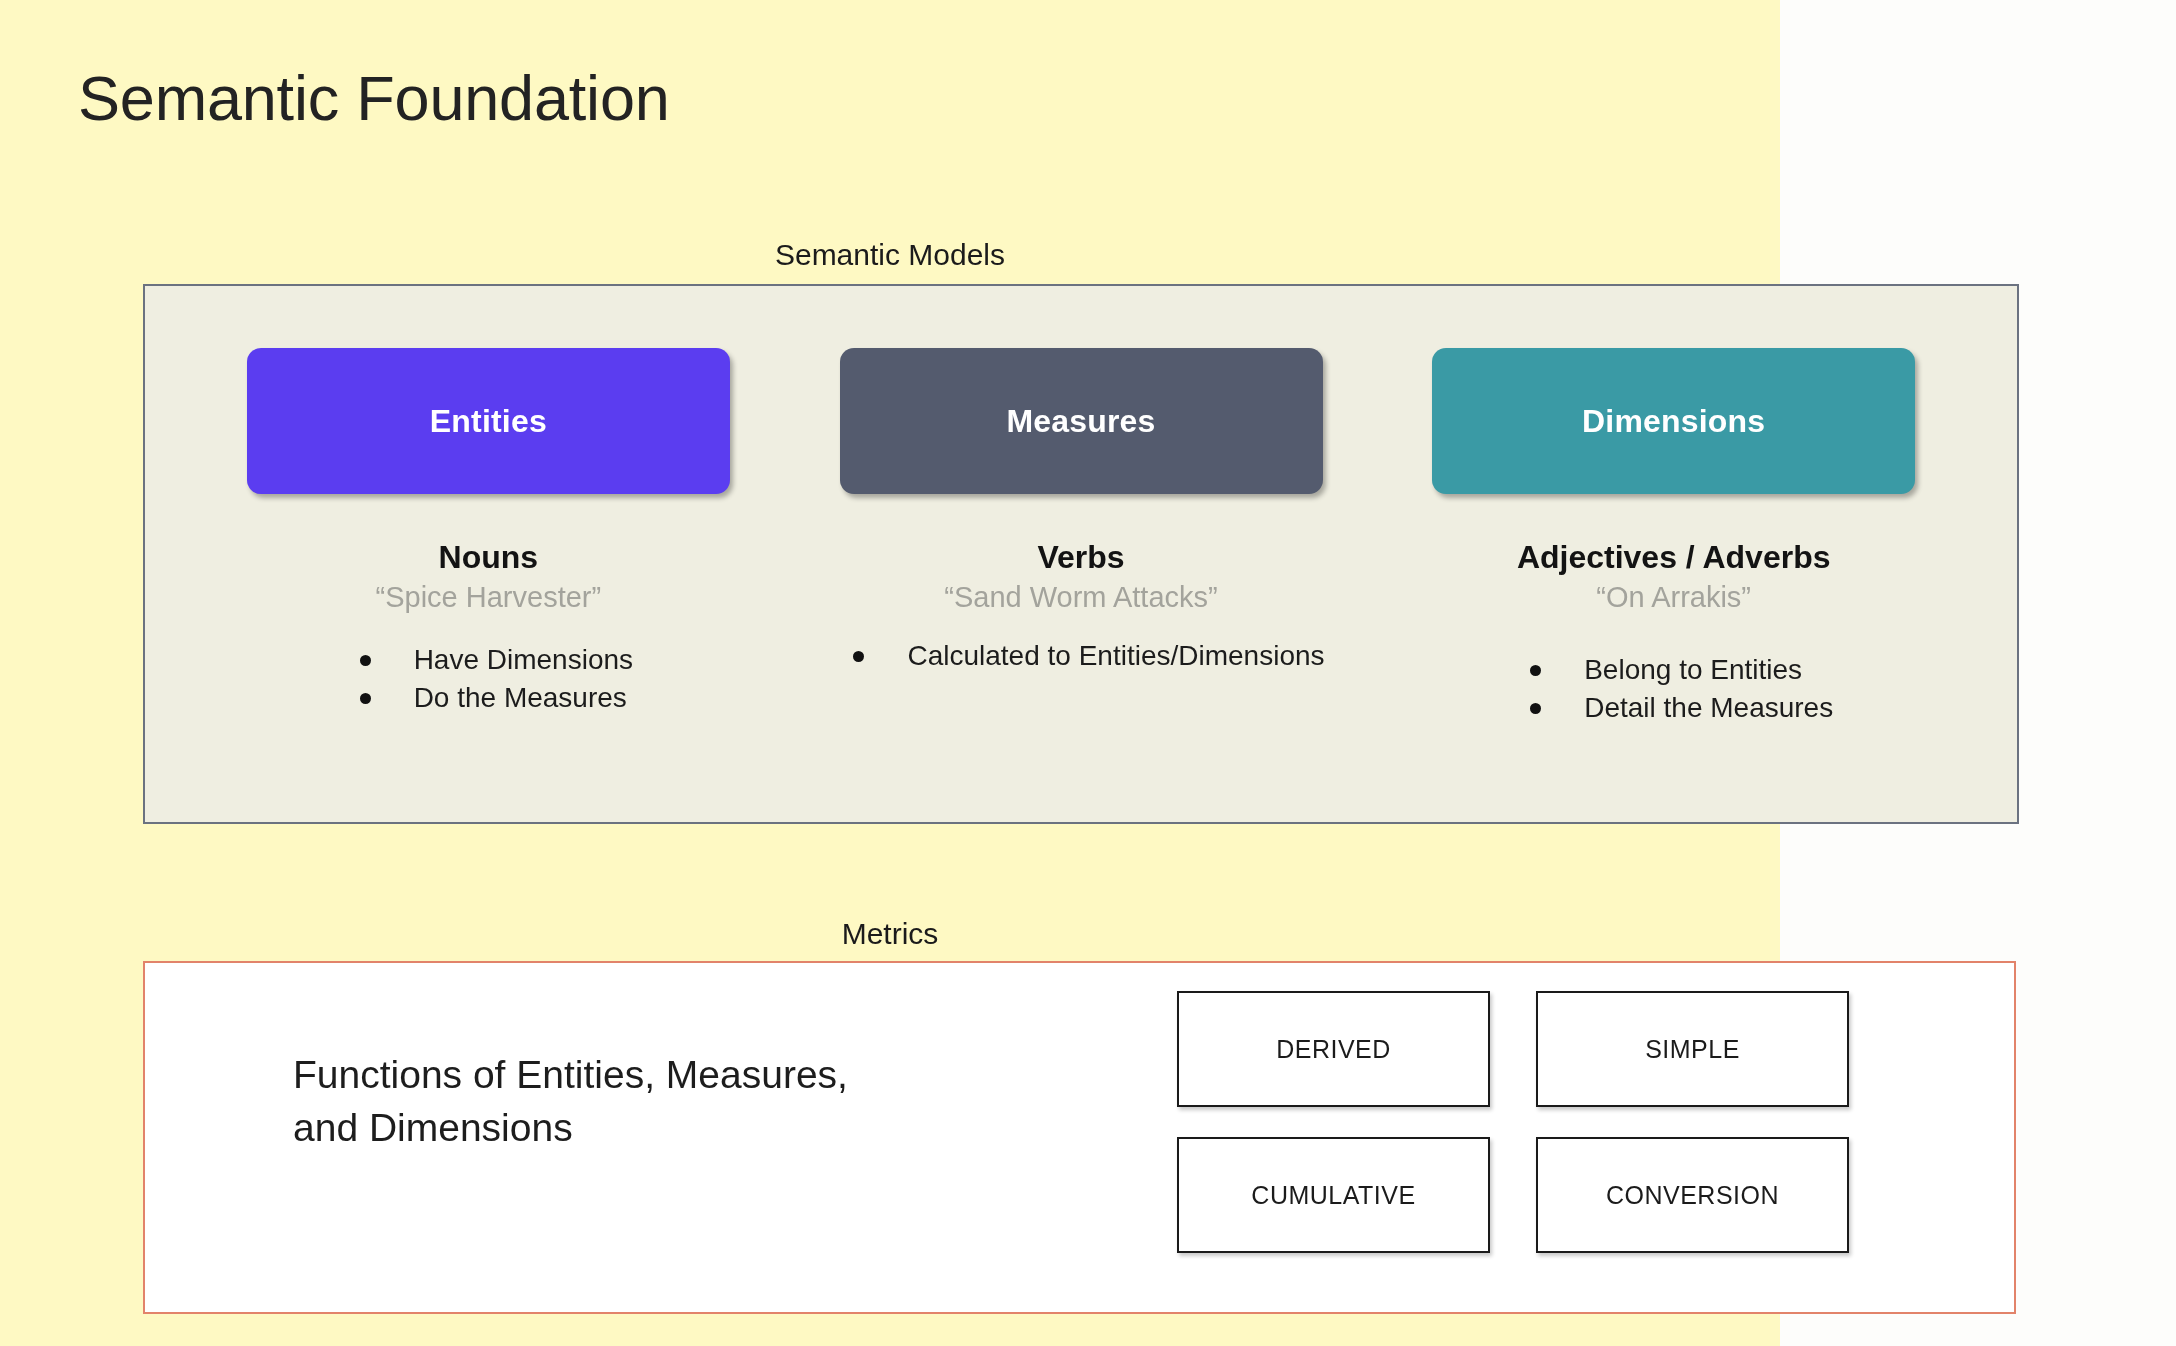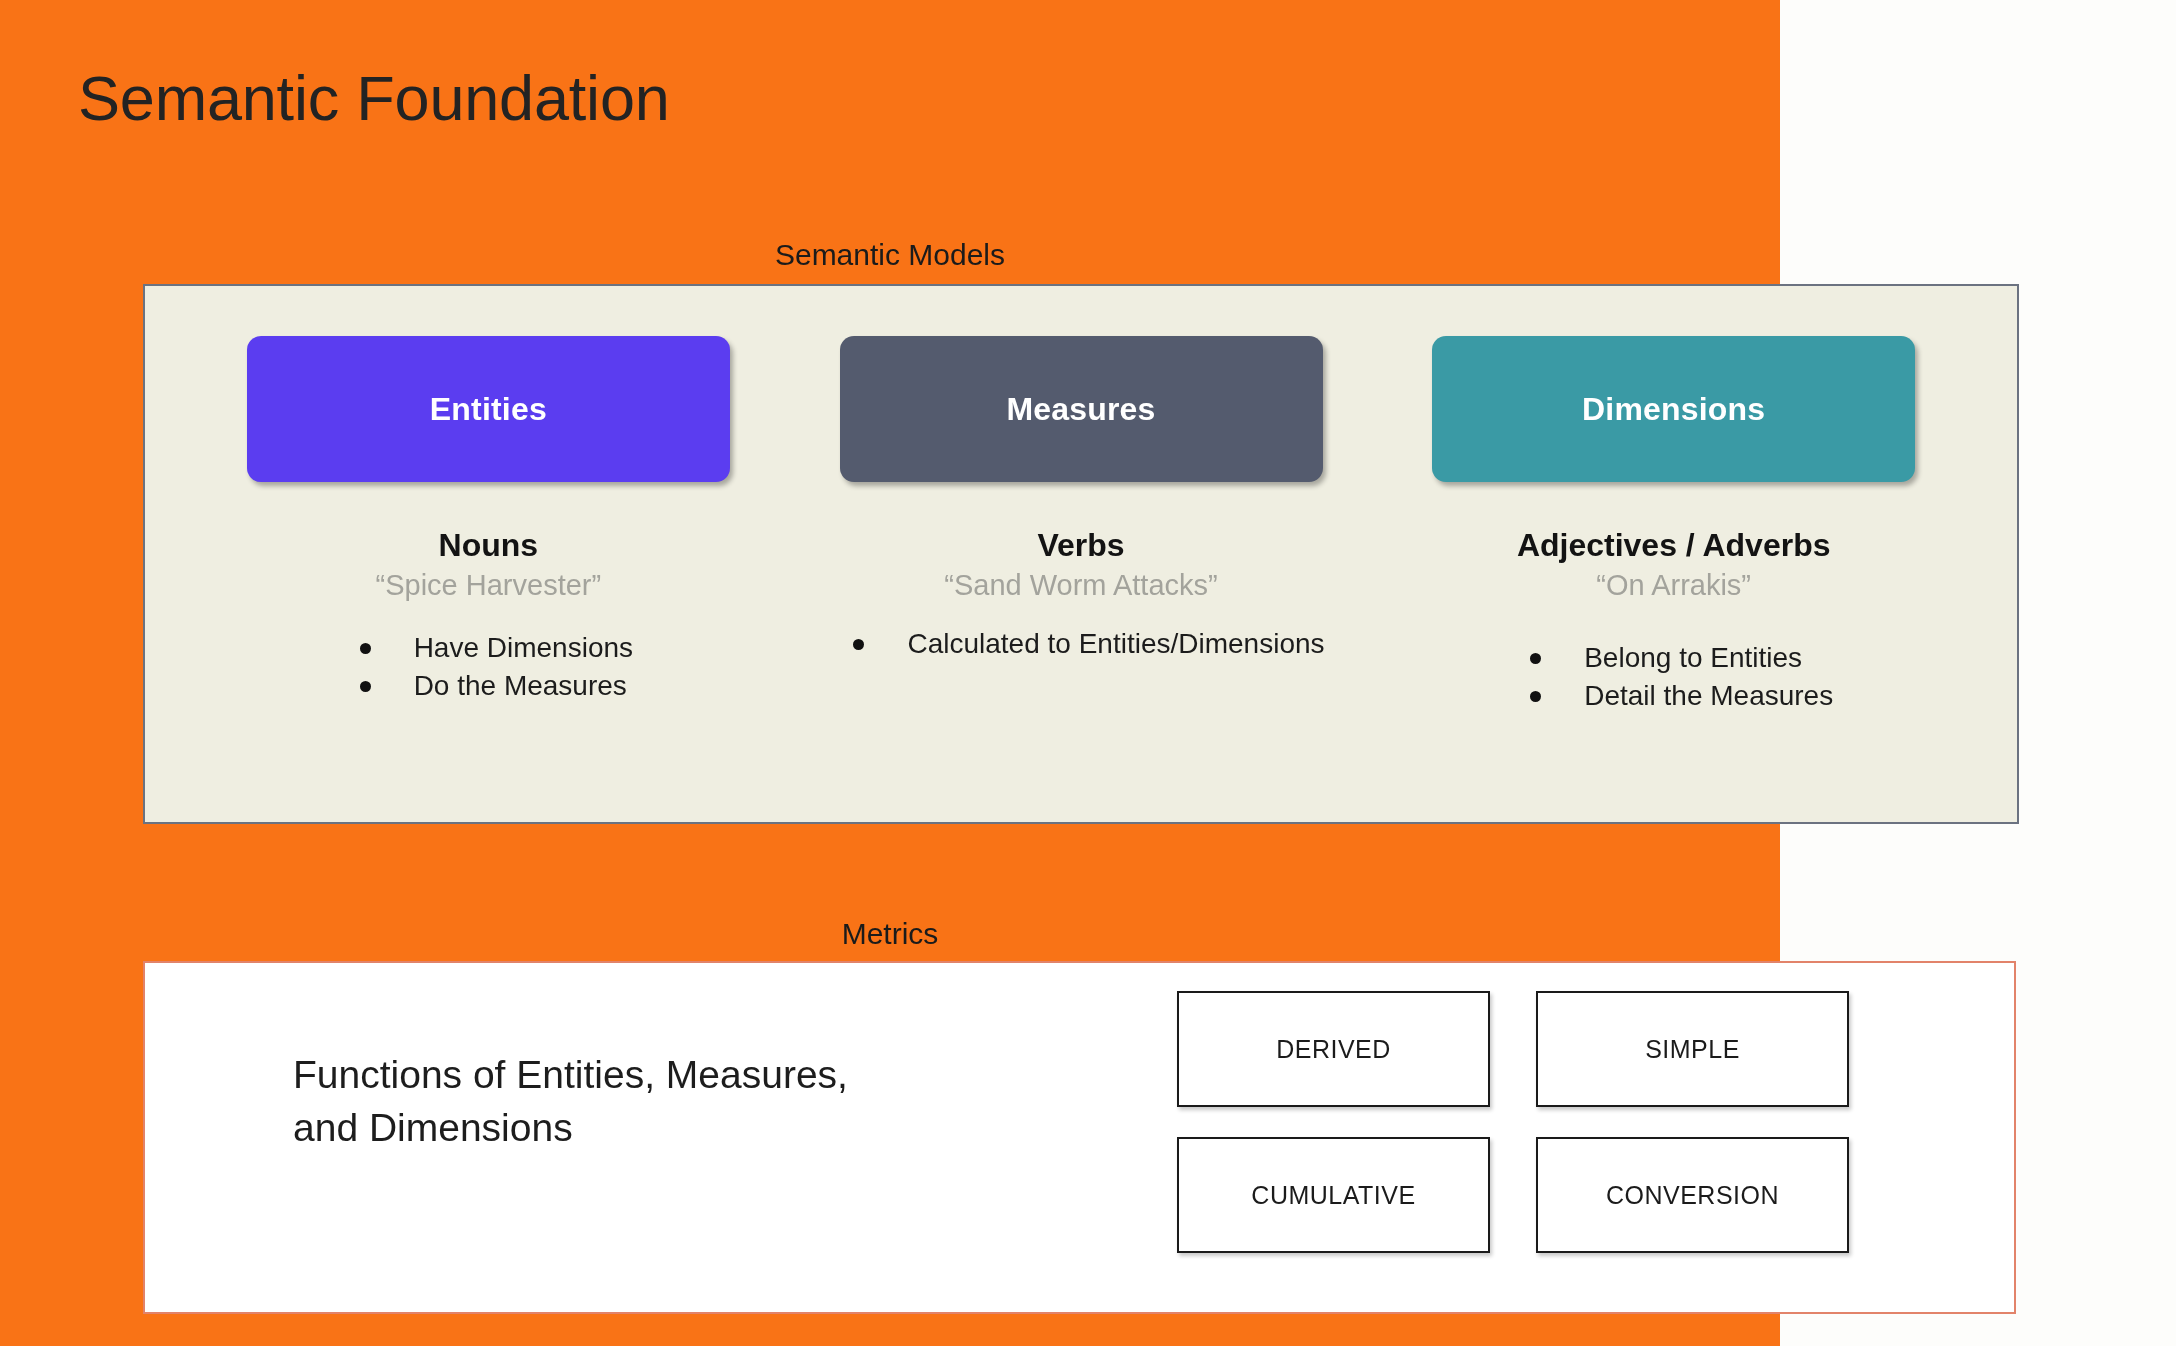--- a/index.html
+++ b/index.html
@@ -9,21 +9,21 @@
     height: 1346px;
     background: #fdfdfb;
     font-family: "Liberation Sans", sans-serif;
     overflow: hidden;
   }
 
   .slide {
     position: relative;
     width: 1780px;
     height: 1346px;
-    background: #f97316;
+    background: #fef9c3;
   }
 
   
   .slide-title {
     position: absolute;
     left: 78px;
     top: 62px;
     font-size: 63px;
     font-weight: 400;
     color: #232323;
@@ -76,20 +76,21 @@
     height: 146px;
     border-radius: 14px;
     display: flex;
     align-items: center;
     justify-content: center;
     color: #ffffff;
     font-size: 32px;
     font-weight: 700;
     letter-spacing: 0.2px;
     box-shadow: 3px 4px 5px rgba(0,0,0,0.30);
+    margin-top: 12px;
   }
 
   .sm-pos { font-size: 32px; font-weight: 700; color: #131313; margin-top: 45px; text-align: center; white-space: nowrap; }
   .sm-example { font-size: 29px; font-weight: 400; color: #a3a39c; margin-top: 5px; text-align: center; white-space: nowrap; }
 
   .sm-bullets {
     list-style: none;
     margin-top: 28px;
     font-size: 28px;
     color: #1c1c1c;

